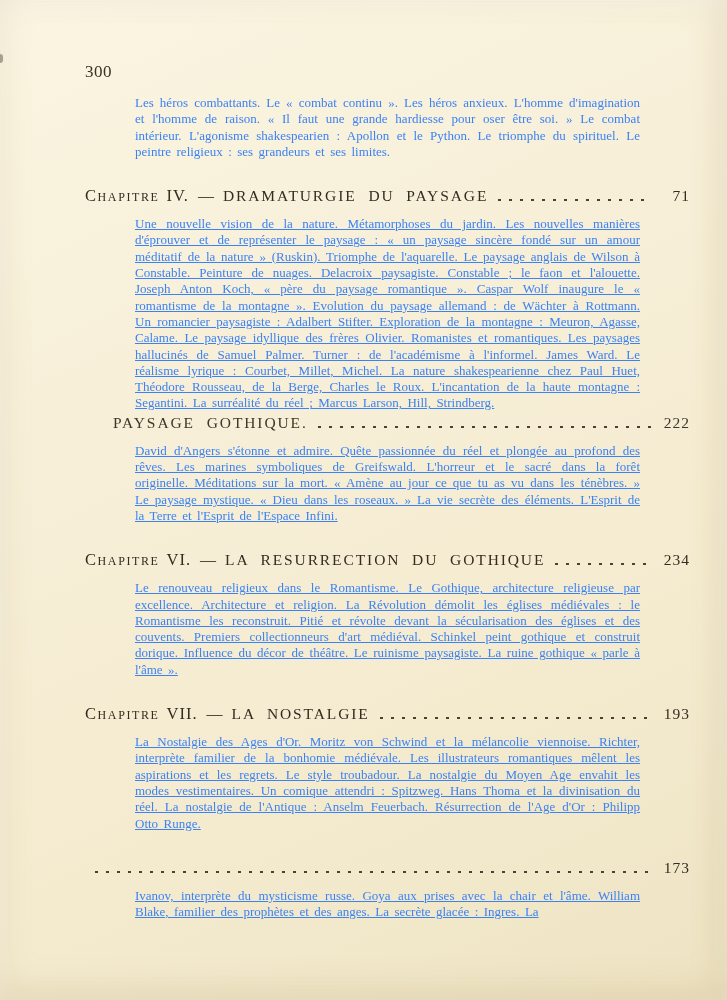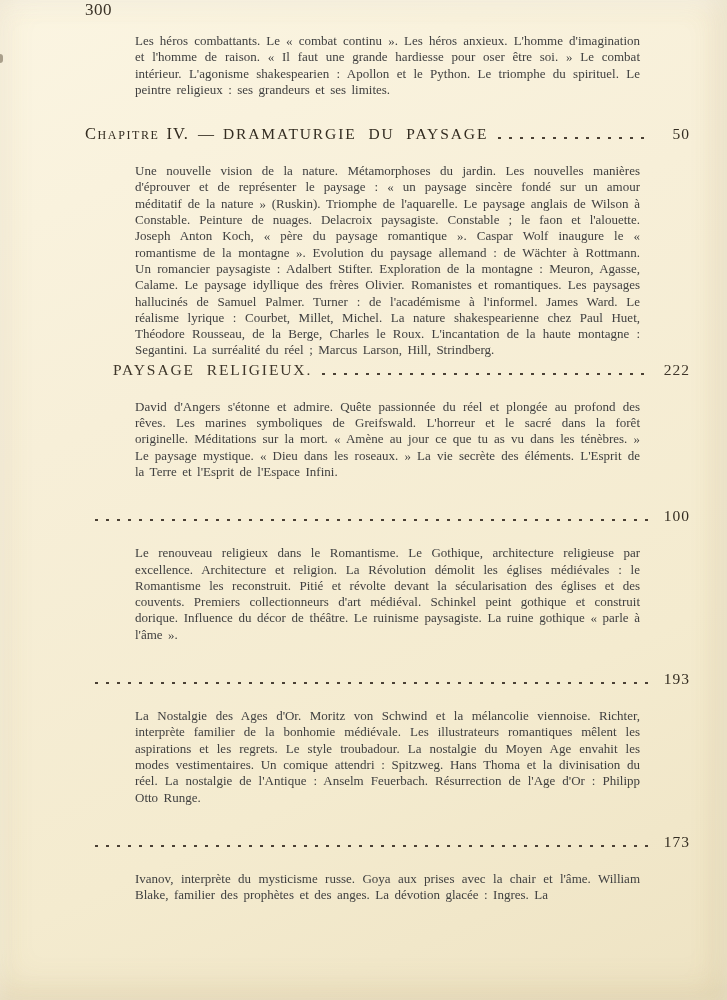--- a/index.html
+++ b/index.html
@@ -14,37 +14,37 @@
     position: relative;
   }
   .scan-speck {
     position: absolute;
     left: 0; top: 54px;
     width: 3px; height: 9px;
     background: #6b5f4a;
     opacity: .55;
     border-radius: 0 3px 3px 0;
   }
-  .page-inner { }
+  .page-inner { padding-top: 62px; }
 
   .folio {
     margin-left: 85px;
     font-size: 17px;
     letter-spacing: .5px;
     color: #3831256;
     color: #3a3226;
   }
 
   .summary {
     margin: 13px 87px 0 135px;
     font-size: 13px;
     line-height: 16.3px;
     text-align: justify;
     word-spacing: 2.2px;
-    color: #404040;
+    color: #3b82f6;
   }
 
   .entry { margin-top: 0; }
 
   .entry-heading {
     margin: 25px 37px 0 85px;
     display: flex;
     align-items: flex-start;
     color: #332c21;
   }
@@ -77,68 +77,70 @@
   }
   .page-ref {
     font-size: 15.5px;
     letter-spacing: 1px;
     min-width: 30px;
     text-align: right;
     line-height: 22px;
   }
   .h-line2 { display: flex; align-items: flex-end; margin: 0 37px 0 113px; }
 
-  .entry .summary { margin-top: 18px; }
+  .entry .summary { margin-top: 9px; text-decoration: underline; }
 </style>
 </head>
 <body>
 
 <div class="scan-speck"></div>
 
 <div class="page-inner">
 
   <div class="folio">300</div>
 
   <p class="summary">Les héros combattants. Le « combat continu ». Les héros anxieux. L'homme d'imagination et l'homme de raison. « Il faut une grande hardiesse pour oser être soi. » Le combat intérieur. L'agonisme shakespearien : Apollon et le Python. Le triomphe du spirituel. Le peintre religieux : ses grandeurs et ses limites.</p>
 
   <div class="entry">
     <div class="entry-heading">
       <span class="h-text"><span class="chap-label">Chapitre</span><span class="chap-numeral">IV.</span><span class="chap-dash">—</span><span class="chap-title">DRAMATURGIE DU PAYSAGE</span></span>
       <span class="leader"></span>
-      <span class="page-ref">50</span>
+      <span class="page-ref">71</span>
     </div>
     <p class="summary">Une nouvelle vision de la nature. Métamorphoses du jardin. Les nouvelles manières d'éprouver et de représenter le paysage : « un paysage sincère fondé sur un amour méditatif de la nature » (Ruskin). Triomphe de l'aquarelle. Le paysage anglais de Wilson à Constable. Peinture de nuages. Delacroix paysagiste. Constable ; le faon et l'alouette. Joseph Anton Koch, « père du paysage romantique ». Caspar Wolf inaugure le « romantisme de la montagne ». Evolution du paysage allemand : de Wächter à Rottmann. Un romancier paysagiste : Adalbert Stifter. Exploration de la montagne : Meuron, Agasse, Calame. Le paysage idyllique des frères Olivier. Romanistes et romantiques. Les paysages hallucinés de Samuel Palmer. Turner : de l'académisme à l'informel. James Ward. Le réalisme lyrique : Courbet, Millet, Michel. La nature shakespearienne chez Paul Huet, Théodore Rousseau, de la Berge, Charles le Roux. L'incantation de la haute montagne : Segantini. La surréalité du réel ; Marcus Larson, Hill, Strindberg.</p>
   </div>
 
   <div class="entry">
     <div class="h-line2">
-      <span class="h-text"><span class="chap-title">PAYSAGE RELIGIEUX.</span></span>
+      <span class="h-text"><span class="chap-title">PAYSAGE GOTHIQUE.</span></span>
       <span class="leader"></span>
       <span class="page-ref">222</span>
     </div>
     <p class="summary">David d'Angers s'étonne et admire. Quête passionnée du réel et plongée au profond des rêves. Les marines symboliques de Greifswald. L'horreur et le sacré dans la forêt originelle. Méditations sur la mort. « Amène au jour ce que tu as vu dans les ténèbres. » Le paysage mystique. « Dieu dans les roseaux. » La vie secrète des éléments. L'Esprit de la Terre et l'Esprit de l'Espace Infini.</p>
   </div>
 
   <div class="entry">
     <div class="entry-heading">
+      <span class="h-text"><span class="chap-label">Chapitre</span><span class="chap-numeral">VI.</span><span class="chap-dash">—</span><span class="chap-title">LA RESURRECTION DU GOTHIQUE</span></span>
       <span class="leader"></span>
-      <span class="page-ref">100</span>
+      <span class="page-ref">234</span>
     </div>
     <p class="summary">Le renouveau religieux dans le Romantisme. Le Gothique, architecture religieuse par excellence. Architecture et religion. La Révolution démolit les églises médiévales : le Romantisme les reconstruit. Pitié et révolte devant la sécularisation des églises et des couvents. Premiers collectionneurs d'art médiéval. Schinkel peint gothique et construit dorique. Influence du décor de théâtre. Le ruinisme paysagiste. La ruine gothique « parle à l'âme ».</p>
   </div>
 
   <div class="entry">
     <div class="entry-heading">
+      <span class="h-text"><span class="chap-label">Chapitre</span><span class="chap-numeral">VII.</span><span class="chap-dash">—</span><span class="chap-title">LA NOSTALGIE</span></span>
       <span class="leader"></span>
       <span class="page-ref">193</span>
     </div>
     <p class="summary">La Nostalgie des Ages d'Or. Moritz von Schwind et la mélancolie viennoise. Richter, interprète familier de la bonhomie médiévale. Les illustrateurs romantiques mêlent les aspirations et les regrets. Le style troubadour. La nostalgie du Moyen Age envahit les modes vestimentaires. Un comique attendri : Spitzweg. Hans Thoma et la divinisation du réel. La nostalgie de l'Antique : Anselm Feuerbach. Résurrection de l'Age d'Or : Philipp Otto Runge.</p>
   </div>
 
   <div class="entry">
     <div class="entry-heading">
       <span class="leader"></span>
       <span class="page-ref">173</span>
     </div>
-    <p class="summary">Ivanov, interprète du mysticisme russe. Goya aux prises avec la chair et l'âme. William Blake, familier des prophètes et des anges. La dévotion glacée : Ingres. La</p>
+    <p class="summary">Ivanov, interprète du mysticisme russe. Goya aux prises avec la chair et l'âme. William Blake, familier des prophètes et des anges. La secrète glacée : Ingres. La</p>
   </div>
 
 </div>
 
 </body></html>

